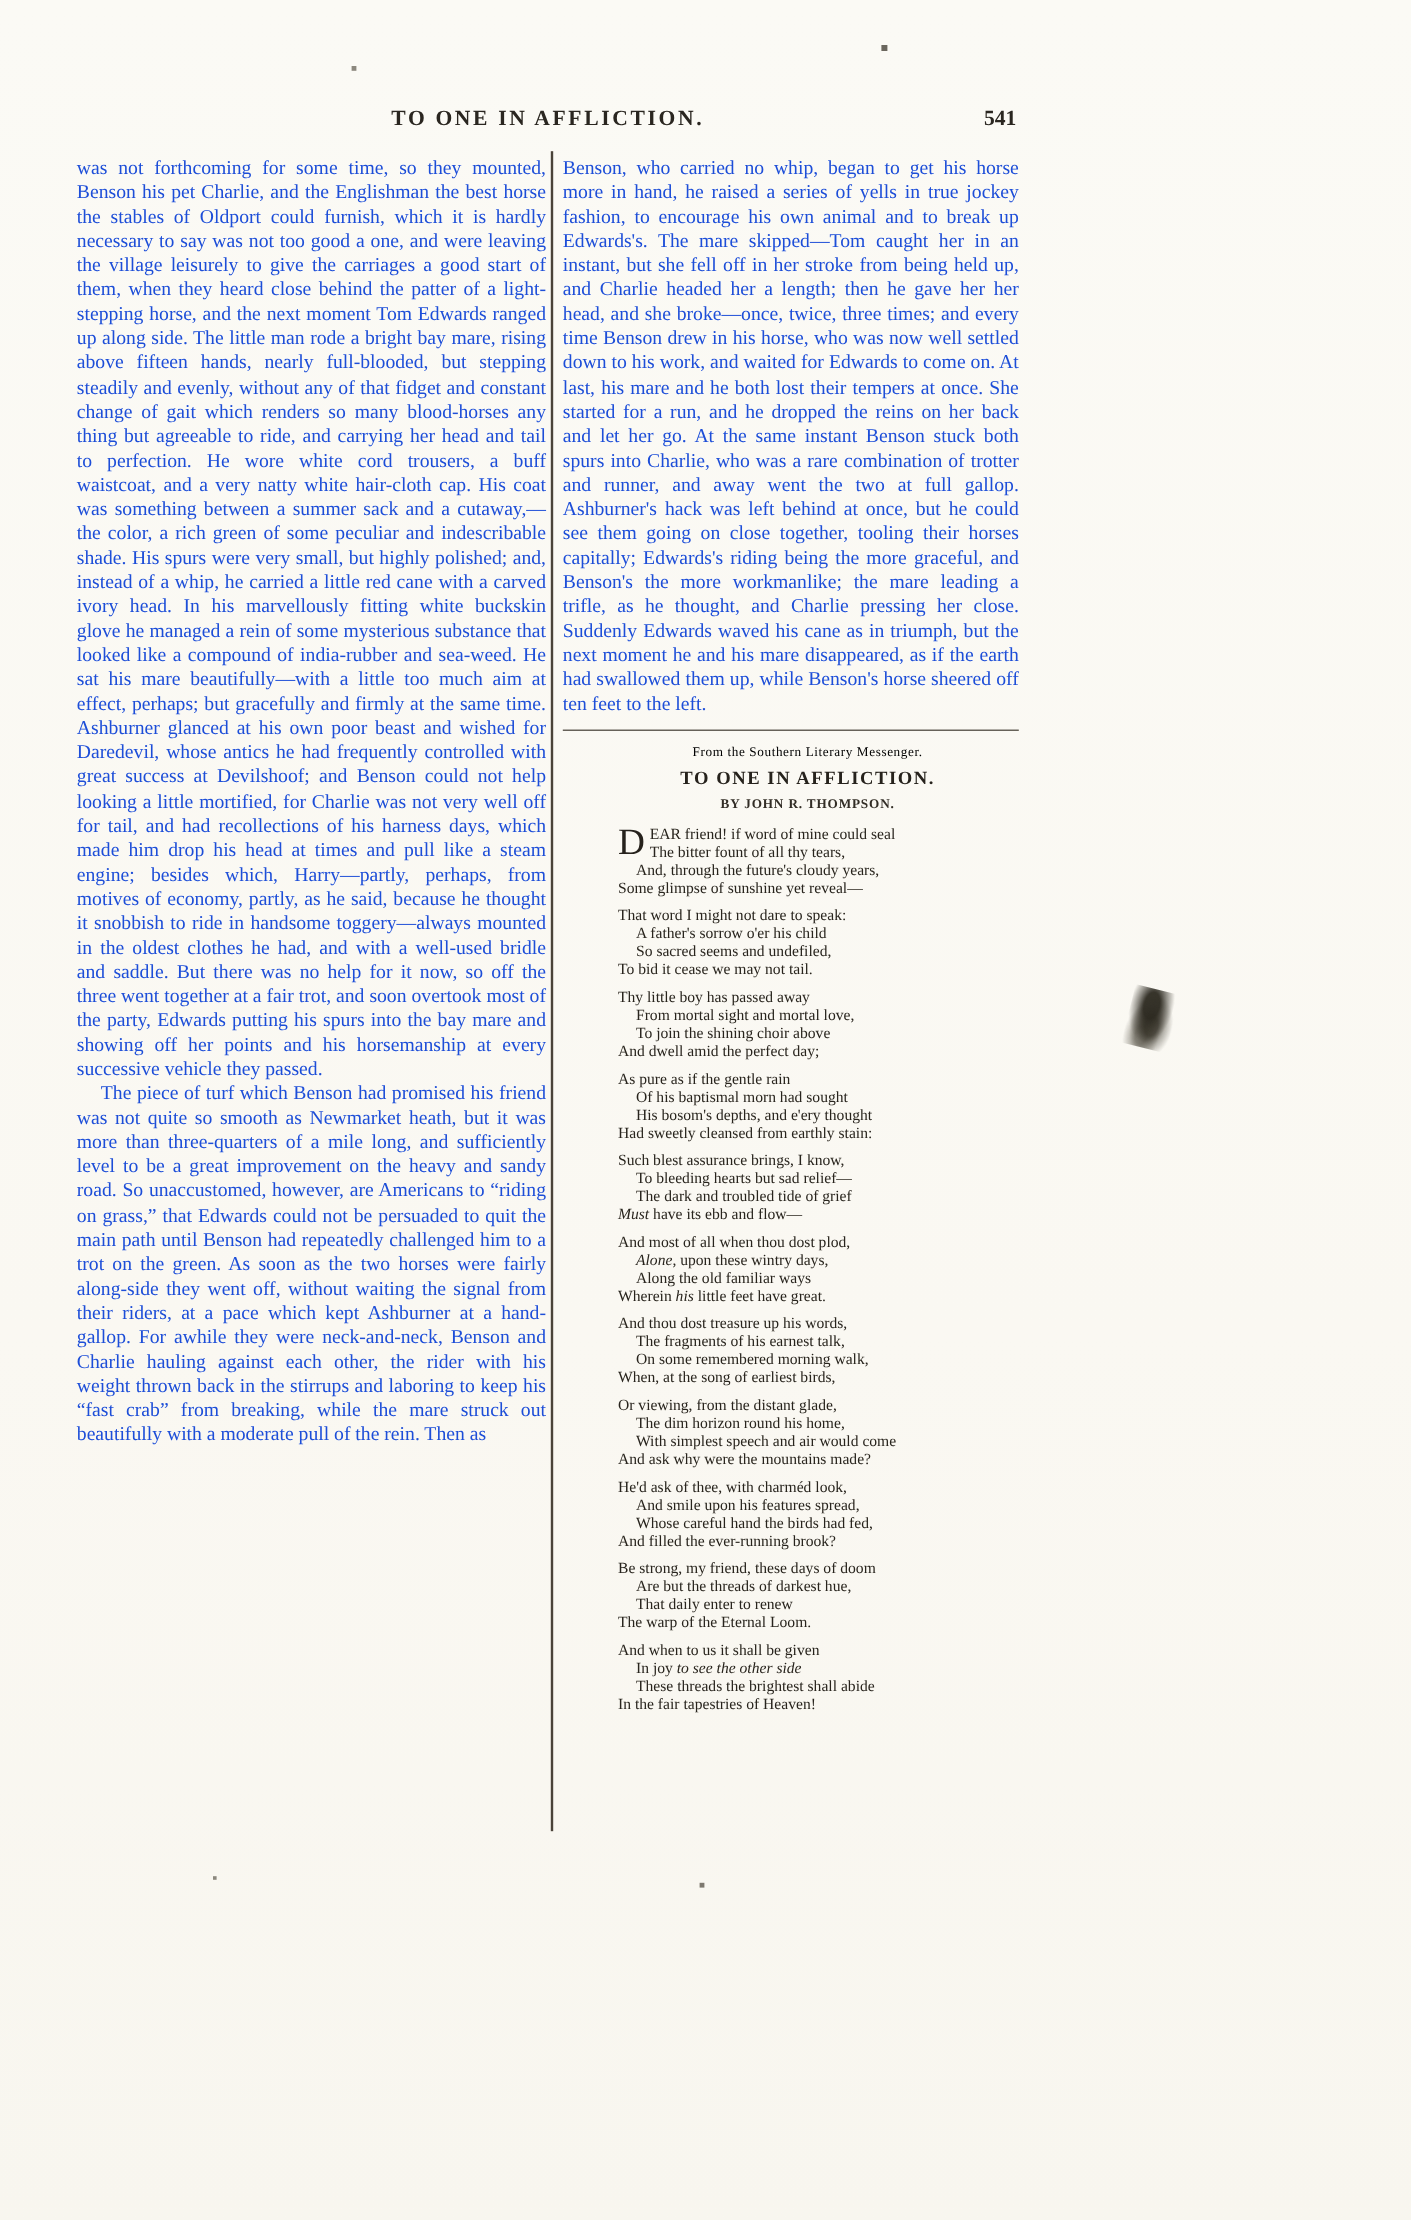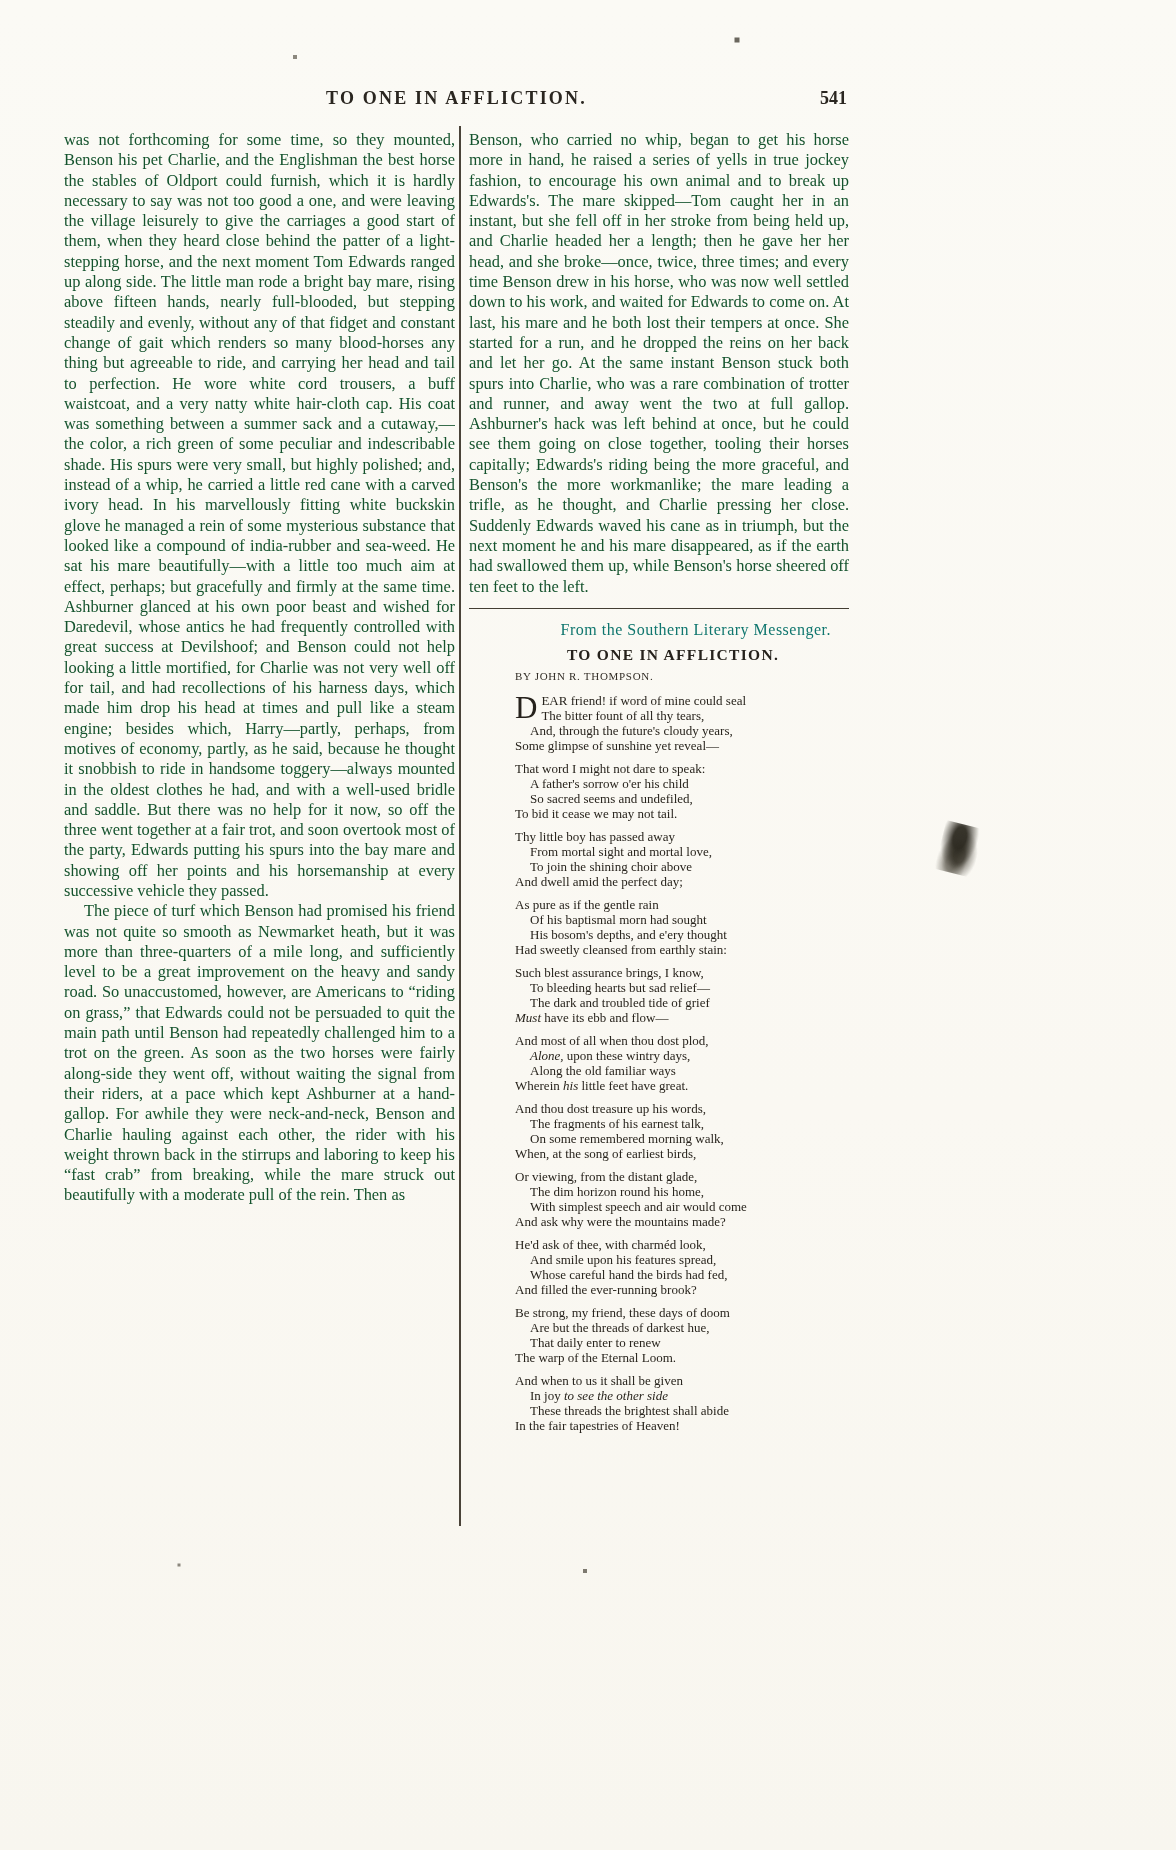--- a/index.html
+++ b/index.html
@@ -10,27 +10,27 @@
     color:#24211c;
     font-family:"Liberation Serif","DejaVu Serif",serif;
   }
   .page{position:absolute;inset:0}
   .header{position:absolute;top:88px;left:64px;width:785px;height:26px}
   .running-title{position:absolute;left:0;right:0;top:0;text-align:center;font-size:18px;font-weight:700;letter-spacing:2.2px;color:#2a2620}
   .page-number{position:absolute;right:2px;top:0;font-size:18px;font-weight:700;color:#2a2620}
   .col-left{position:absolute;left:64px;top:130px;width:391px}
   .divider{position:absolute;left:459px;top:126px;width:1.5px;height:1400px;background:#4a4339}
   .col-right{position:absolute;left:469px;top:130px;width:380px}
-  p.para{margin:0;font-size:16.4px;line-height:20.3px;text-align:justify;text-justify:inter-word;color:#14532d}
+  p.para{margin:0;font-size:16.4px;line-height:20.3px;text-align:justify;text-justify:inter-word;color:#1d4ed8}
   p.para.indented{text-indent:20px}
   .section-rule{border:0;border-top:1.5px solid #433d33;margin:11px 0 12px 0;width:100%;height:0}
   .poem{width:316px;margin-left:46px}
-  .poem-source{font-size:16px;text-align:right;letter-spacing:.5px;margin-bottom:7px;color:#0f766e}
+  .poem-source{font-size:11px;text-align:center;letter-spacing:.5px;margin-bottom:7px;color:#000000}
   .poem-title{font-size:15.5px;font-weight:700;letter-spacing:1.3px;text-align:center;margin-bottom:6px;color:#26221c}
-  .poem-byline{font-size:11px;font-weight:400;letter-spacing:.7px;text-align:left;margin-bottom:11px;color:#322d26}
+  .poem-byline{font-size:11px;font-weight:700;letter-spacing:.7px;text-align:center;margin-bottom:11px;color:#322d26}
   .stanza{font-size:13px;line-height:15px;margin-bottom:8px;color:#28241d}
   .stanza::after{content:"";display:block;clear:both}
   .pline.ind{padding-left:15px}
   .dropcap{float:left;font-size:31px;line-height:27px;padding:1px 4px 0 0;font-weight:400;color:#26221c}
   .ink-smudge{
     position:absolute;left:940px;top:824px;width:38px;height:50px;transform:rotate(14deg);
     background:
       radial-gradient(ellipse at 45% 28%, rgba(44,41,32,.95) 0 22%, rgba(44,41,32,.5) 40%, transparent 62%),
       radial-gradient(ellipse at 55% 62%, rgba(55,51,40,.8) 0 18%, rgba(55,51,40,.35) 38%, transparent 60%),
       radial-gradient(ellipse at 38% 80%, rgba(66,61,48,.55) 0 14%, transparent 45%);

